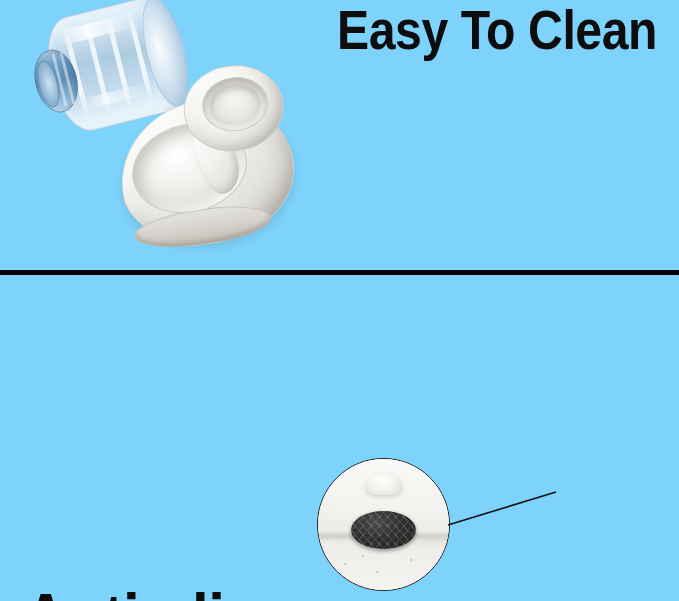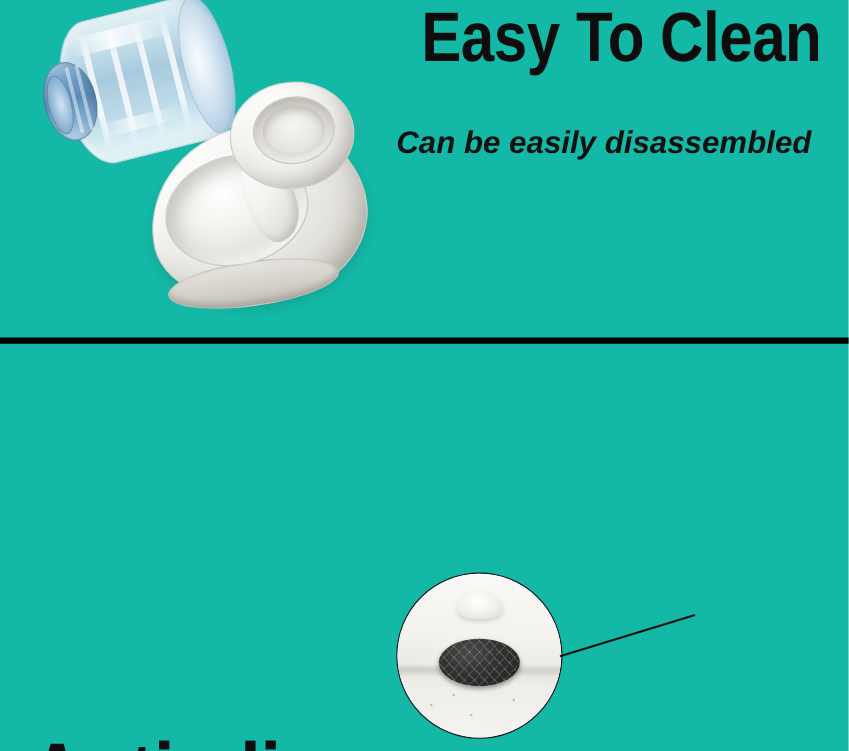--- a/index.html
+++ b/index.html
@@ -13,21 +13,21 @@
     height: 601px;
     position: relative;
     overflow: hidden;
     font-family: "Liberation Sans", sans-serif;
     color: #000000;
   }
 
   .page {
     position: absolute;
     inset: 0;
-    background: #14b8a6;
+    background: #7dd3fc;
   }
 
   
   .section {
     position: absolute;
     left: 0;
     width: 679px;
   }
   #section-clean { top: 0; height: 271px; }
   #section-antislip { top: 276px; height: 325px; }
@@ -476,21 +476,20 @@
             <div class="base-top-collar-hole"></div>
           </div>
         </div>
       </div>
 
     </div>
 
     <h1 class="heading" id="heading-clean">Easy To Clean</h1>
 
     <p class="body-text" id="body-clean">
-      <span class="line">Can be easily disassembled</span>
     </p>
 
   </div>
 
   <div class="divider-bar"></div>
 
   <div class="section" id="section-antislip">
 
     <h1 class="heading" id="heading-antislip">Anti-slip</h1>
 

